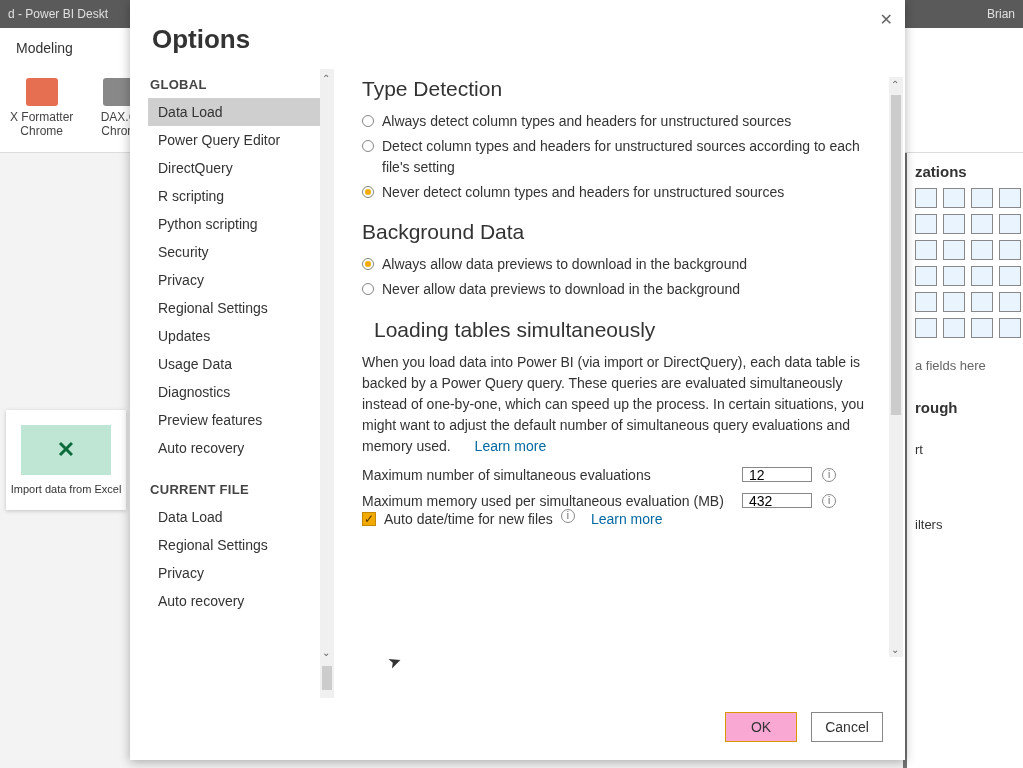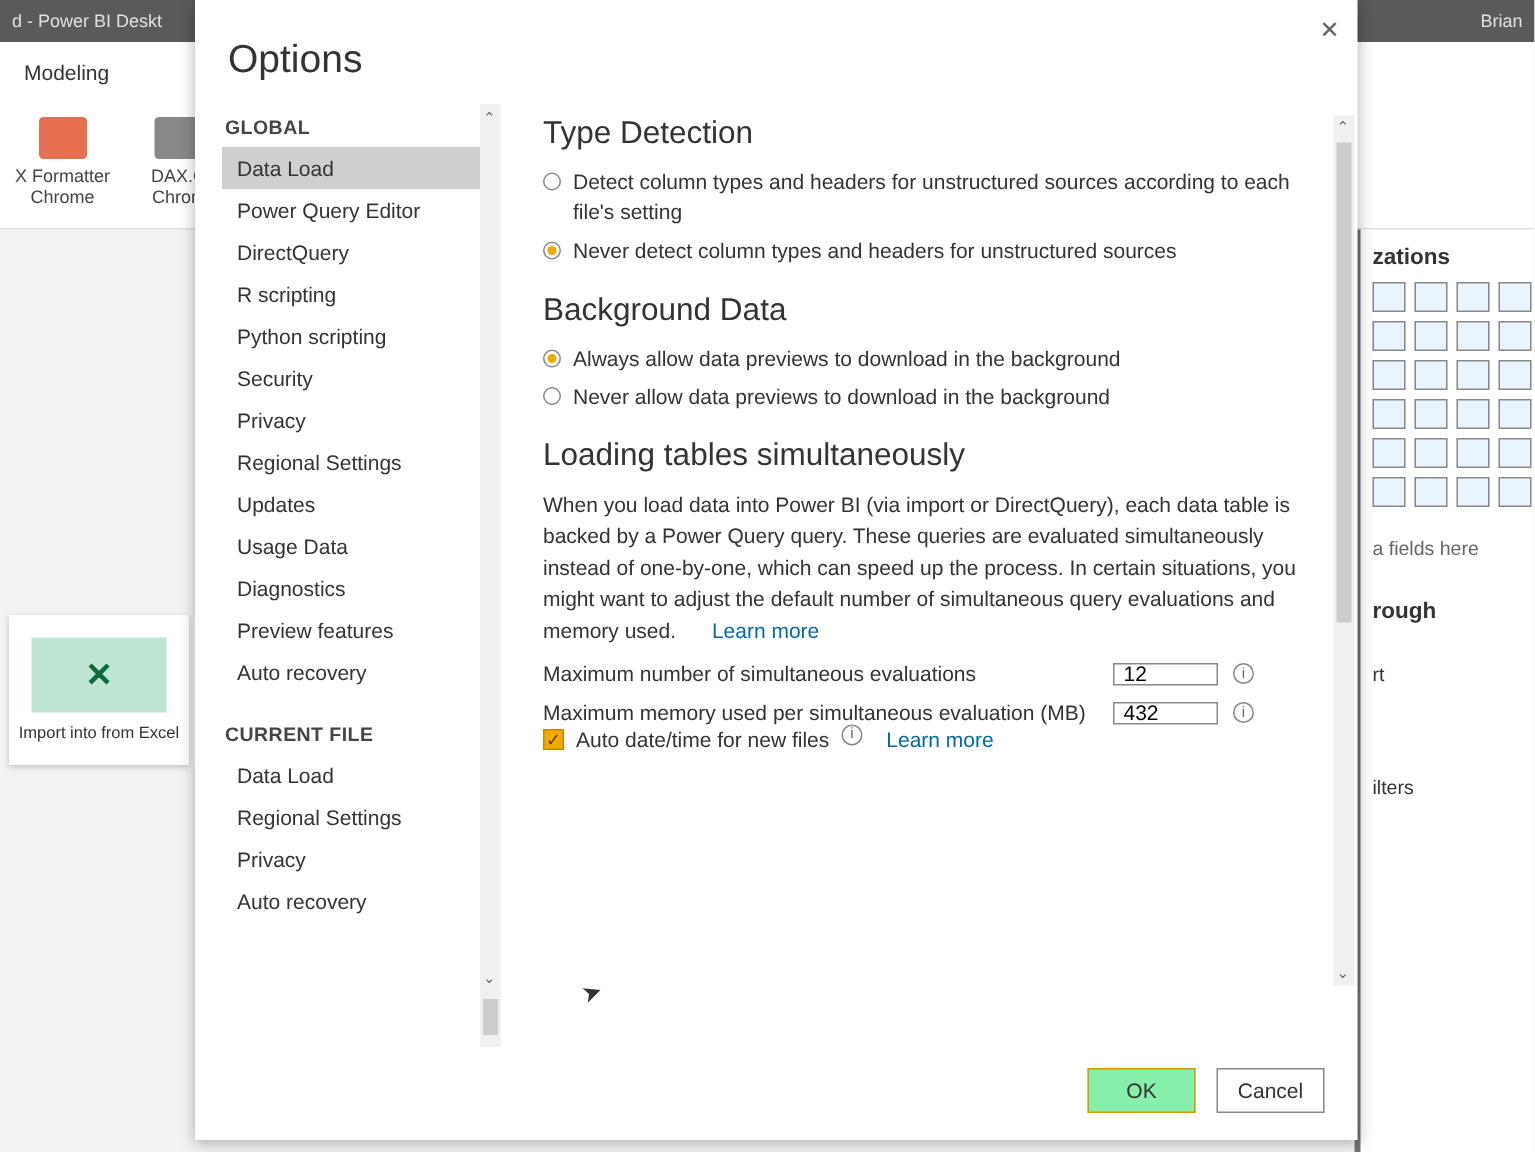--- a/index.html
+++ b/index.html
@@ -106,21 +106,21 @@
   }
   .dialog-close {
     position:absolute;
     right:12px; top:10px;
     font-size:16px;
     color:#666;
     cursor:pointer;
   }
   .dialog-title {
     font-size:26px;
-    font-weight:400;
+    font-weight:700;
     color:#333;
     padding:24px 22px 14px 22px;
   }
   .dialog-body {
     display:flex;
     flex:1;
     overflow:hidden;
     padding:0 0 0 18px;
   }
   
@@ -291,21 +291,21 @@
   .btn {
     min-width:72px;
     height:30px;
     font-size:14px;
     border:1px solid #888;
     background:#fff;
     cursor:pointer;
     display:flex; align-items:center; justify-content:center;
   }
   .btn.primary {
-    background:#86efac;
+    background:#f9a8d4;
     border-color:#d89600;
     color:#333;
   }
   .cursor {
     position:absolute;
     left:388px; top:652px;
     font-size:16px;
     pointer-events:none;
     transform:rotate(-20deg);
   }
@@ -328,21 +328,21 @@
     <div class="ribbon-icon gray">
       <div class="glyph"></div>
       <span>DAX.G</span>
       <span>Chrom</span>
     </div>
   </div>
 </div>
 
 <div class="excel-card">
   <div class="xl"></div>
-  <span>Import into from Excel</span>
+  <span>Import data from Excel</span>
 </div>
 
 <div class="right-panel">
   <h4>zations</h4>
   <div class="viz-grid">
     <div class="viz"></div>
       <div class="viz"></div>
       <div class="viz"></div>
       <div class="viz"></div>
     <div class="viz"></div>
@@ -402,38 +402,42 @@
         <div class="nav-scroll-thumb"></div>
         <span class="down">⌄</span>
       </div>
     </div>
 
     <div class="content">
       <div class="content-inner">
         <h2>Type Detection</h2>
         <div class="radio-row">
           <div class="radio"></div>
+          <span>Always detect column types and headers for unstructured sources</span>
+        </div>
+        <div class="radio-row">
+          <div class="radio"></div>
           <span>Detect column types and headers for unstructured sources according to each file's setting</span>
         </div>
         <div class="radio-row">
           <div class="radio selected"></div>
           <span>Never detect column types and headers for unstructured sources</span>
         </div>
 
         <h2 style="margin-top:18px;">Background Data</h2>
         <div class="radio-row">
           <div class="radio selected"></div>
           <span>Always allow data previews to download in the background</span>
         </div>
         <div class="radio-row">
           <div class="radio"></div>
           <span>Never allow data previews to download in the background</span>
         </div>
 
-        <h2 style="margin-top:18px;">Loading tables simultaneously</h2>
+        <h2 style="margin-top:18px;margin-left:12px;">Loading tables simultaneously</h2>
         <div class="desc">
           <span>When you load data into Power BI (via import or DirectQuery), each data table is backed by a Power Query query. These queries are evaluated simultaneously instead of one-by-one, which can speed up the process. In certain situations, you might want to adjust the default number of simultaneous query evaluations and memory used.</span>
           <span class="link">Learn more</span>
         </div>
         <div class="field-row">
           <label>Maximum number of simultaneous evaluations</label>
           <input value="12" style="">
           <span class="info-icon">i</span>
         </div>
         <div class="field-row">

